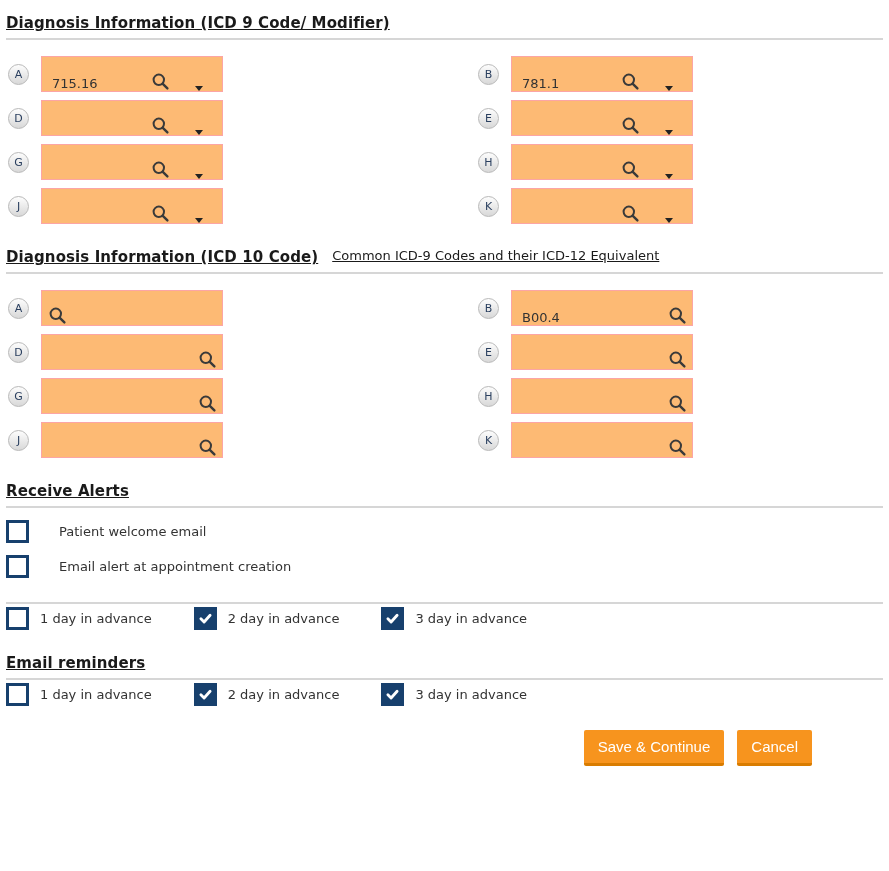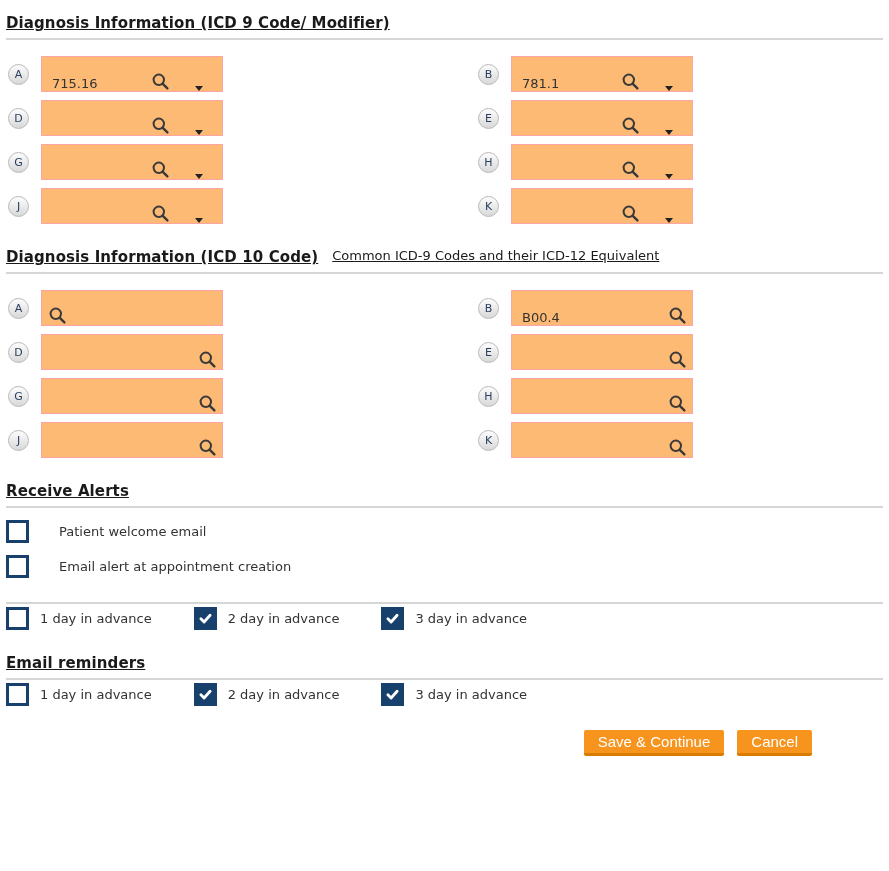--- a/index.html
+++ b/index.html
@@ -38,21 +38,21 @@
   .cb.checked svg { display:block; }
   .cb-label { font-size:13px; color:#333; margin-left:30px; }
 
   .inline-checks { display:flex; align-items:flex-end; margin-top:3px; }
   .inline-checks .check-item { display:flex; align-items:center; margin-right:28px; }
   .inline-checks .cb-label { margin-left:11px; margin-right:14px; }
 
   
   .btn-row { display:flex; justify-content:flex-end; gap:13px; margin-top:24px; padding-right:77px; }
   .btn { font-family:"Liberation Sans", sans-serif; font-size:15px; color:#fff; background:#f7941e;
-         border:none; border-bottom:3px solid #d97c00; border-radius:2px; height:26px;
+         border:none; border-bottom:3px solid #d97c00; border-radius:2px; height:36px;
          padding:0 14px; cursor:pointer; }
 </style>
 </head>
 <body>
 
 <div class="page">
 
   <section>
     <h2 class="sec-head">Diagnosis Information (ICD 9 Code/ Modifier)</h2>
     <div class="rule"></div>

